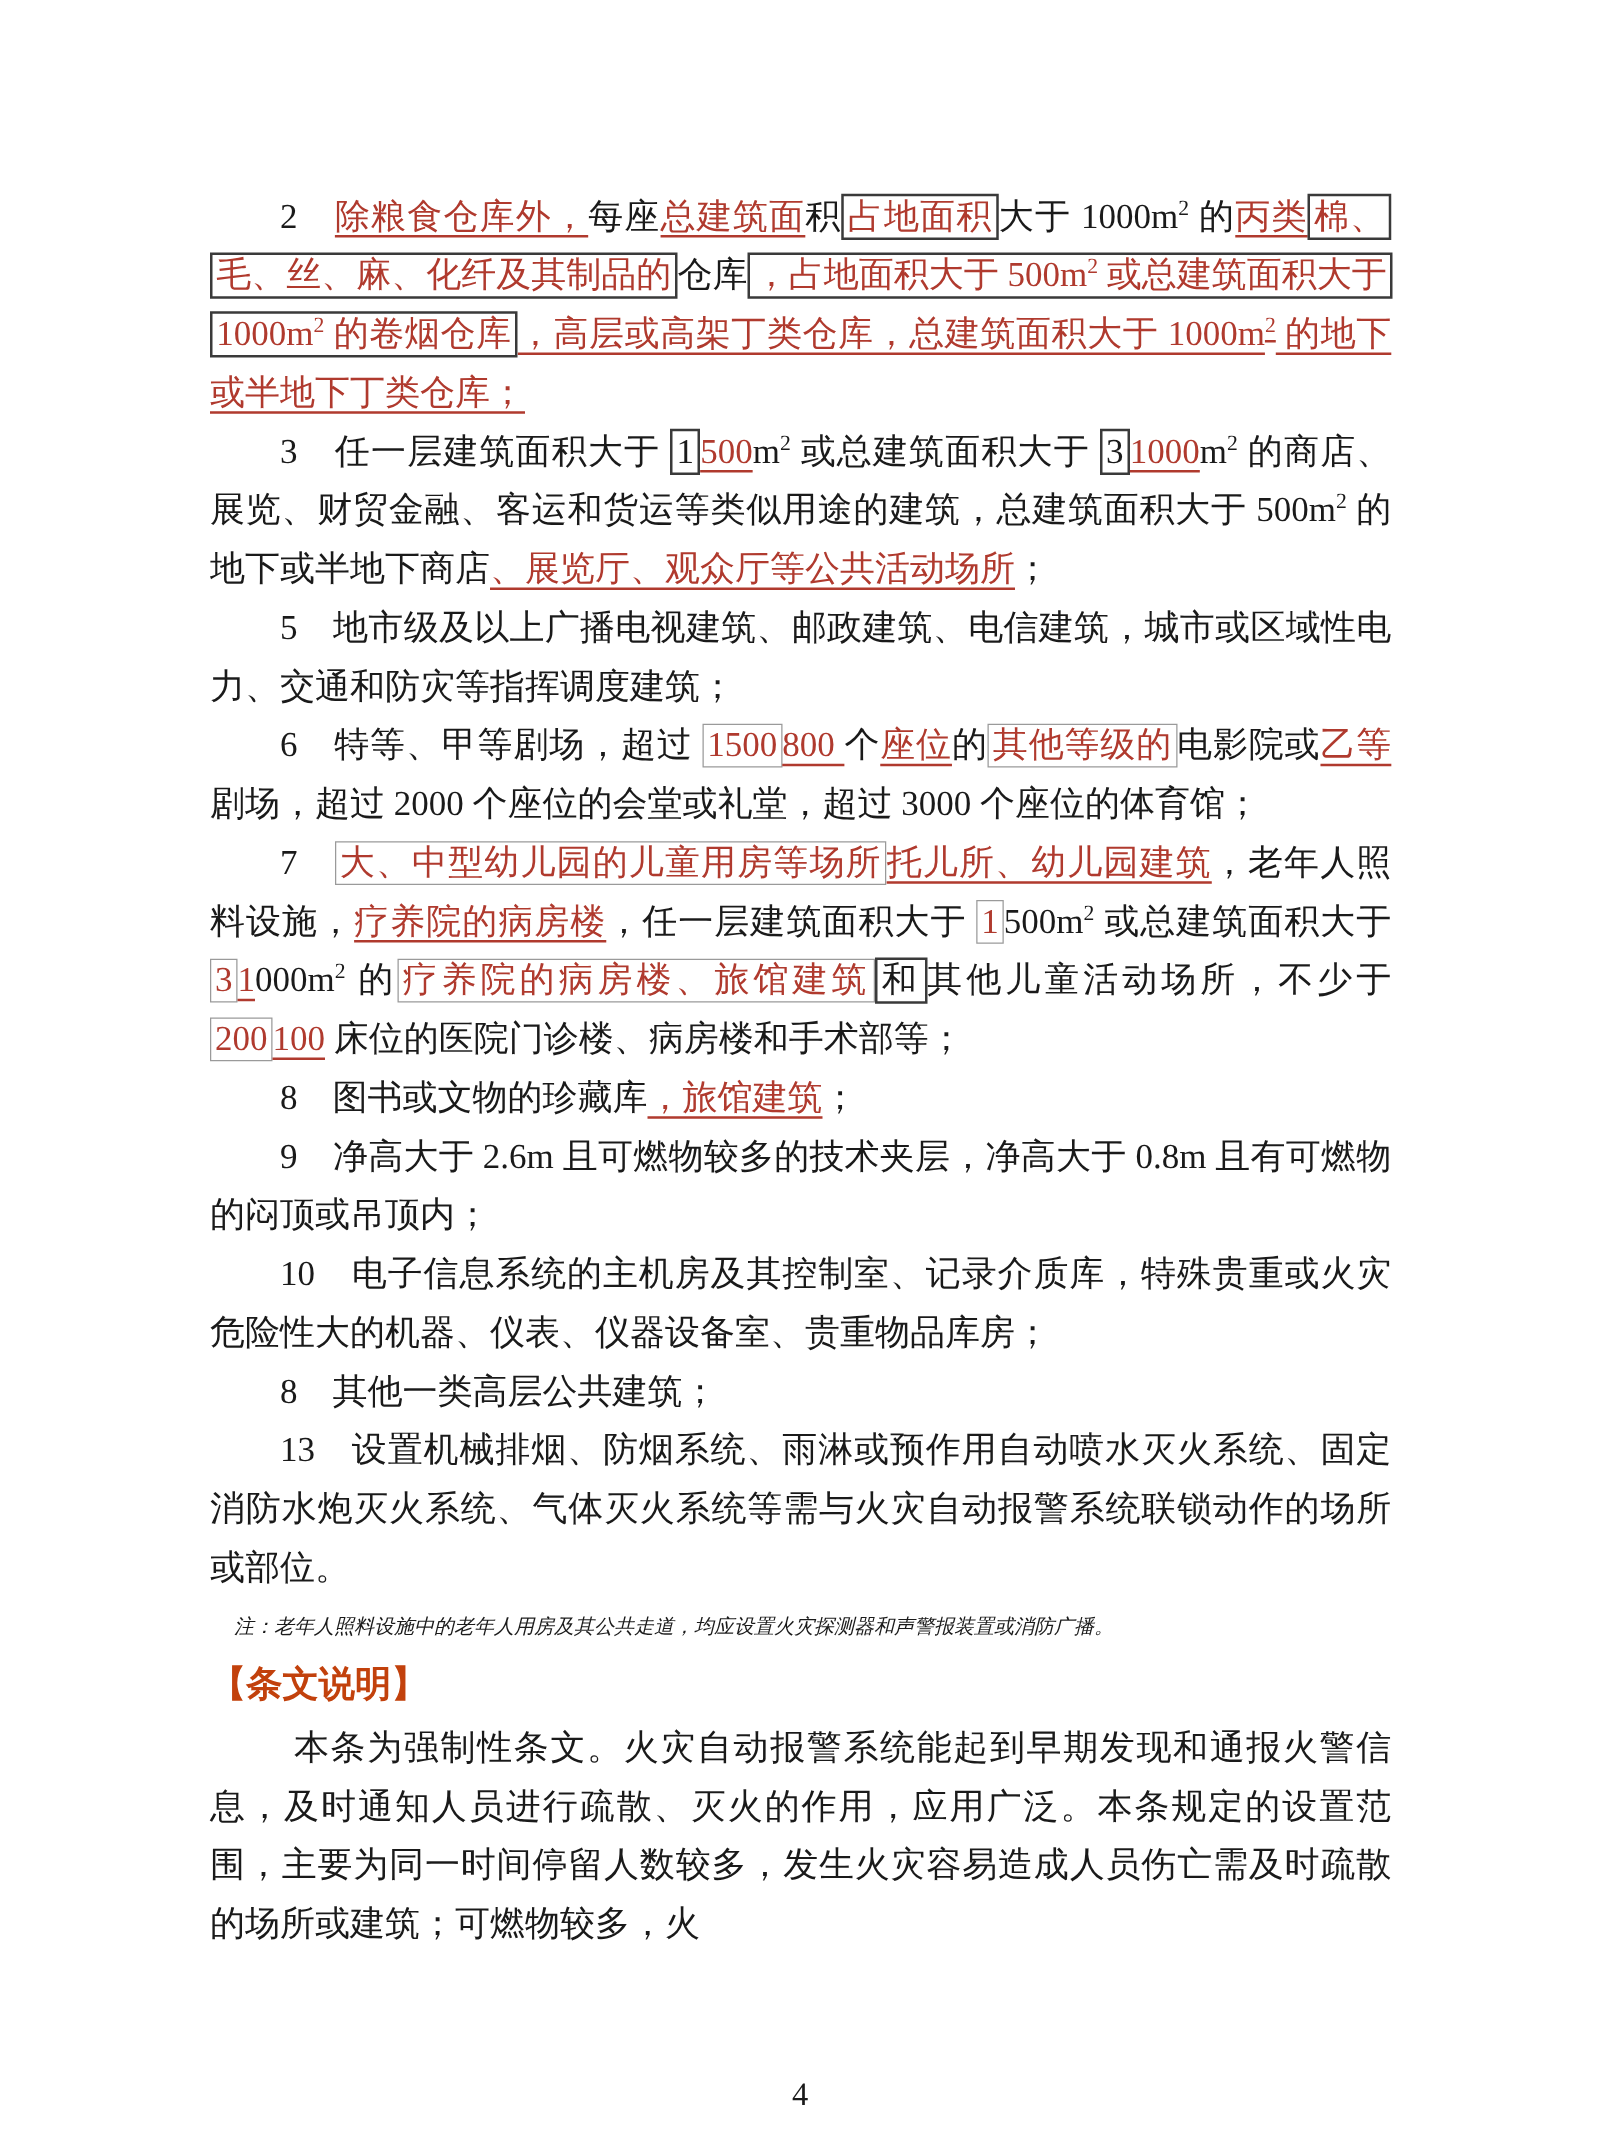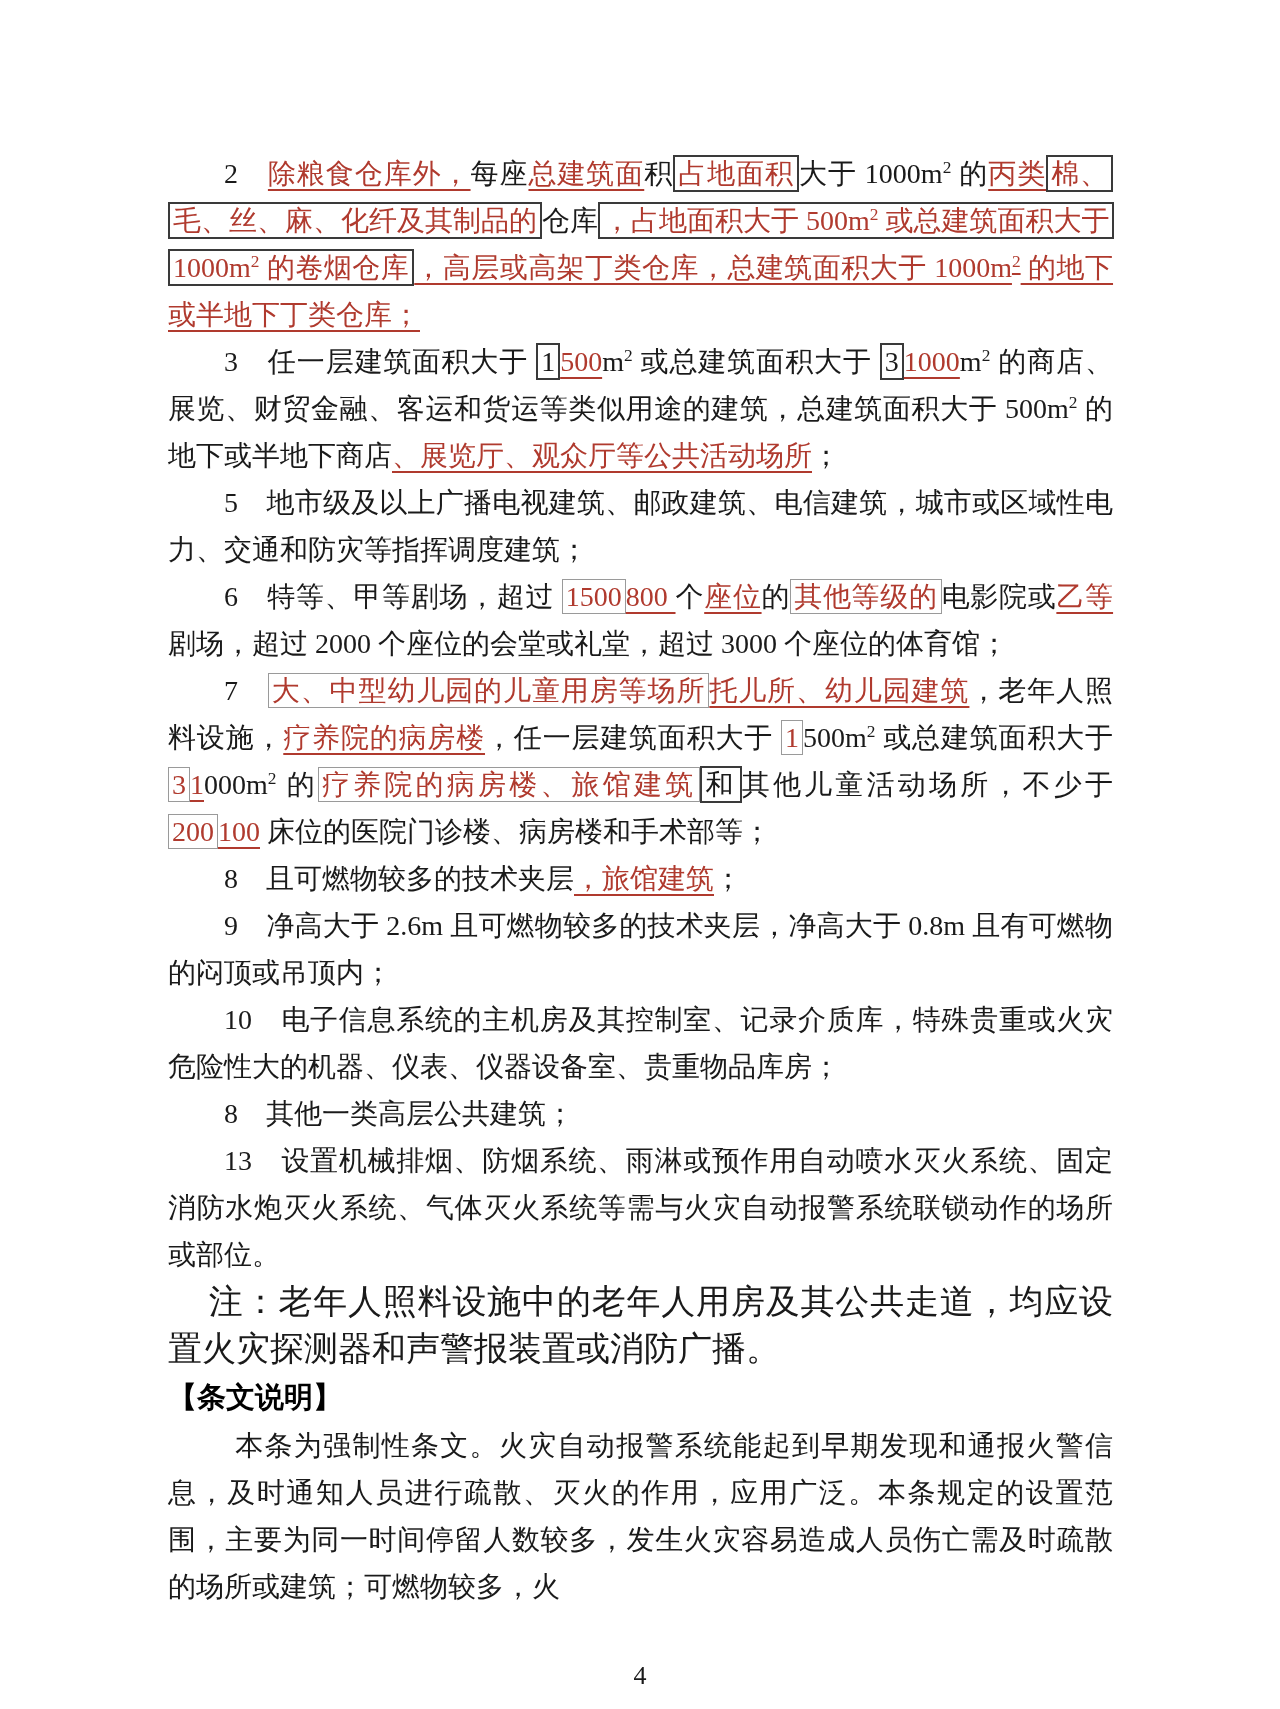--- a/index.html
+++ b/index.html
@@ -21,34 +21,35 @@
     line-height: 47px;
     color: #1a1a1a;
     border-radius: 31px;
   }
   .para {
     margin: 0;
     text-align: justify;
     text-indent: 2em;
   }
   .para.note {
-    font-size: 34px;
+    font-size: 16px;
     text-indent: 1.2em;
+    font-style: italic;
   }
   .para.commentary {
     text-indent: 2.4em;
   }
   .section-heading {
     margin: 0;
     padding: 0;
-    font-family: Liberation Sans, sans-serif;
+    font-family: Liberation Mono, monospace;
     font-weight: bold;
     font-size: 29px;
     line-height: 50px;
-    color: #000000;
+    color: #c2410c;
     text-indent: 0;
   }
   .seg { color: #1a1a1a; }
   .seg.red { color: #b03a2e; }
   .seg.u {
     text-decoration: underline;
     text-decoration-thickness: 2px;
     text-underline-offset: 6px;
   }
   .rev-box {
@@ -79,21 +80,21 @@
 </head>
 <body>
 
 <div class="page">
   <div id="clauses-container">
       <p class="para item"><span class="seg">2　</span><span class="seg red u">除粮食仓库外，</span><span class="seg">每座</span><span class="seg red u">总建筑面</span><span class="seg">积</span><span class="rev-box"><span class="seg red">占地面积</span></span><span class="seg">大于 1000m</span><span class="seg sup">2</span><span class="seg"> 的</span><span class="seg red u">丙类</span><span class="rev-box"><span class="seg red">棉、毛、丝、麻、化纤及其制品的</span></span><span class="seg">仓库</span><span class="rev-box"><span class="seg red">，占地面积大于 500m</span><span class="seg red sup">2</span><span class="seg red"> 或总建筑面积大于 1000m</span><span class="seg red sup">2</span><span class="seg red"> 的卷烟仓库</span></span><span class="seg red u">，高层或高架丁类仓库，总建筑面积大于 1000m</span><span class="seg red u sup">2</span><span class="seg red u"> 的地下或半地下丁类仓库；</span></p>
       <p class="para item"><span class="seg">3　</span><span class="seg">任一层建筑面积大于 </span><span class="rev-box"><span class="seg">1</span></span><span class="seg red u">500</span><span class="seg">m</span><span class="seg sup">2</span><span class="seg"> 或总建筑面积大于 </span><span class="rev-box"><span class="seg">3</span></span><span class="seg red u">1000</span><span class="seg">m</span><span class="seg sup">2</span><span class="seg"> 的商店、展览、财贸金融、客运和货运等类似用途的建筑，总建筑面积大于 500m</span><span class="seg sup">2</span><span class="seg"> 的地下或半地下商店</span><span class="seg red u">、展览厅、观众厅等公共活动场所</span><span class="seg">；</span></p>
       <p class="para item"><span class="seg">5　</span><span class="seg">地市级及以上广播电视建筑、邮政建筑、电信建筑，城市或区域性电力、交通和防灾等指挥调度建筑；</span></p>
       <p class="para item"><span class="seg">6　</span><span class="seg">特等、甲等剧场，超过 </span><span class="rev-box light"><span class="seg red">1500</span></span><span class="seg red u">800 </span><span class="seg">个</span><span class="seg red u">座位</span><span class="seg">的</span><span class="rev-box light"><span class="seg red">其他等级的</span></span><span class="seg">电影院或</span><span class="seg red u">乙等</span><span class="seg">剧场，超过 2000 个座位的会堂或礼堂，超过 3000 个座位的体育馆；</span></p>
       <p class="para item"><span class="seg">7　</span><span class="rev-box light"><span class="seg red">大、中型幼儿园的儿童用房等场所</span></span><span class="seg red u">托儿所、幼儿园建筑</span><span class="seg">，老年人照料设施，</span><span class="seg red u">疗养院的病房楼</span><span class="seg">，任一层建筑面积大于 </span><span class="rev-box light"><span class="seg red">1</span></span><span class="seg">500m</span><span class="seg sup">2</span><span class="seg"> 或总建筑面积大于 </span><span class="rev-box light"><span class="seg red">3</span></span><span class="seg red u">1</span><span class="seg">000m</span><span class="seg sup">2</span><span class="seg"> 的</span><span class="rev-box light"><span class="seg red">疗养院的病房楼、旅馆建筑</span></span><span class="rev-box"><span class="seg">和</span></span><span class="seg">其他儿童活动场所，不少于 </span><span class="rev-box light"><span class="seg red">200</span></span><span class="seg red u">100</span><span class="seg"> 床位的医院门诊楼、病房楼和手术部等；</span></p>
-      <p class="para item"><span class="seg">8　</span><span class="seg">且可燃物较多的技术夹层</span><span class="seg red u">，旅馆建筑</span><span class="seg">；</span></p>
+      <p class="para item"><span class="seg">8　</span><span class="seg">图书或文物的珍藏库</span><span class="seg red u">，旅馆建筑</span><span class="seg">；</span></p>
       <p class="para item"><span class="seg">9　</span><span class="seg">净高大于 2.6m 且可燃物较多的技术夹层，净高大于 0.8m 且有可燃物的闷顶或吊顶内；</span></p>
       <p class="para item"><span class="seg">10　</span><span class="seg">电子信息系统的主机房及其控制室、记录介质库，特殊贵重或火灾危险性大的机器、仪表、仪器设备室、贵重物品库房；</span></p>
       <p class="para item"><span class="seg">8　</span><span class="seg">其他一类高层公共建筑；</span></p>
       <p class="para item"><span class="seg">13　</span><span class="seg">设置机械排烟、防烟系统、雨淋或预作用自动喷水灭火系统、固定消防水炮灭火系统、气体灭火系统等需与火灾自动报警系统联锁动作的场所或部位。</span></p>
       <p class="para note"><span class="seg">注：老年人照料设施中的老年人用房及其公共走道，均应设置火灾探测器和声警报装置或消防广播。</span></p>
     </div>
   <h3 class="section-heading">【条文说明】</h3>
   <div id="commentary-container">
       <p class="para commentary"><span class="seg">本条为强制性条文。火灾自动报警系统能起到早期发现和通报火警信息，及时通知人员进行疏散、灭火的作用，应用广泛。本条规定的设置范围，主要为同一时间停留人数较多，发生火灾容易造成人员伤亡需及时疏散的场所或建筑；可燃物较多，火</span></p>
     </div>

